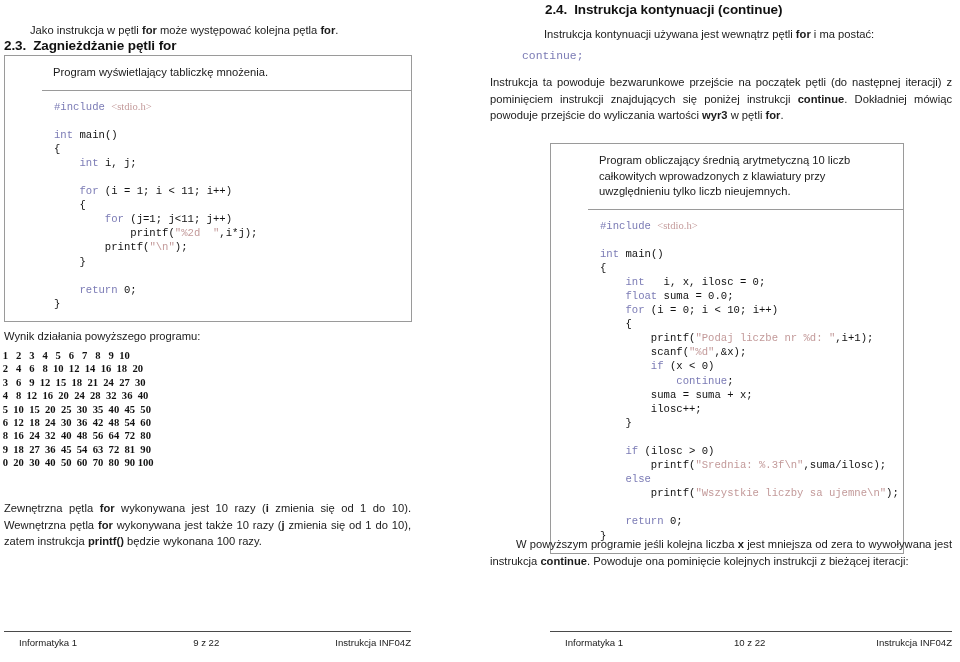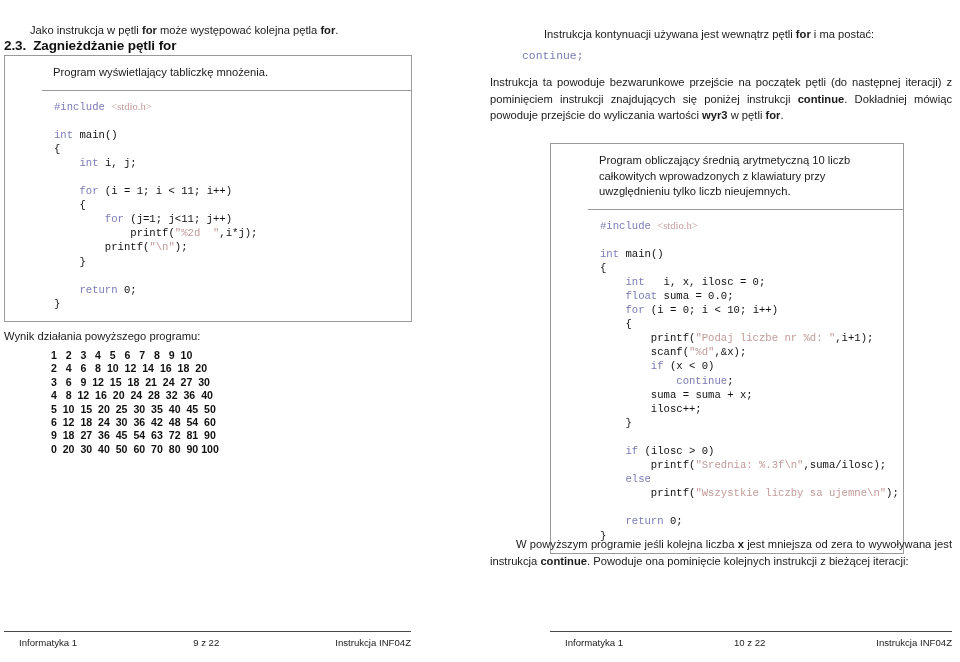--- a/index.html
+++ b/index.html
@@ -77,27 +77,26 @@
 
   
   .inline-code {
     font-family: "Liberation Mono", "DejaVu Sans Mono", monospace;
     font-size: 11.4px;
     color: #7b7bb5;
   }
 
   
   .mono-out {
-    font-family: Liberation Sans, sans-serif;
+    font-family: Liberation Serif, serif;
     font-size: 10.6px;
     line-height: 13.4px;
     font-weight: bold;
     color: #111;
     white-space: pre;
-    padding-left: 48px;
   }
 
   
   .footer {
     position: absolute;
     left: 0; right: 0;
     bottom: 14px;
     border-top: 1px solid #4a4a4a;
     padding-top: 5px;
     font-size: 9.6px;
@@ -148,36 +147,41 @@
 
     <div class="abs para" style="left:4px; top:328px; width:407px;">Wynik działania powyższego programu:</div>
 
     <div class="abs" style="left:0px; top:349px;">
       <div class="mono-out"> 1   2   3   4   5   6   7   8   9  10</div>
       <div class="mono-out"> 2   4   6   8  10  12  14  16  18  20</div>
       <div class="mono-out"> 3   6   9  12  15  18  21  24  27  30</div>
       <div class="mono-out"> 4   8  12  16  20  24  28  32  36  40</div>
       <div class="mono-out"> 5  10  15  20  25  30  35  40  45  50</div>
       <div class="mono-out"> 6  12  18  24  30  36  42  48  54  60</div>
+      <div class="mono-out"> 8  16  24  32  40  48  56  64  72  80</div>
       <div class="mono-out"> 9  18  27  36  45  54  63  72  81  90</div>
       <div class="mono-out"> 0  20  30  40  50  60  70  80  90 100</div>
     </div>
 
+    <div class="abs para" style="left:4px; top:500px; width:407px;">Zewnętrzna pętla <b>for</b> wykonywana jest 10 razy (<b>i</b> zmienia się od 1 do 10). Wewnętrzna pętla <b>for</b> wykonywana jest także 10 razy (<b>j</b> zmienia się od 1 do 10), zatem instrukcja <b>printf()</b> będzie wykonana 100 razy.</div>
 
     <div class="footer" style="left:4px; right:44px;">
       <span class="f-left">Informatyka 1</span>
       <span class="f-center">9 z 22</span>
       <span class="f-right">Instrukcja INF04Z</span>
     </div>
   </div>
 
   <div class="page page-gap"></div>
 
   <div class="page page-right">
 
+    <div class="abs h2" style="left:55px; top:2px;">
+      <span class="num">2.4.</span><span>Instrukcja kontynuacji (continue)</span>
+    </div>
 
     <div class="abs para indent" style="left:28px; top:26px; width:434px;">Instrukcja kontynuacji używana jest wewnątrz pętli <b>for</b> i ma postać:</div>
 
     <div class="abs inline-code" style="left:32px; top:50px;">continue;</div>
 
     <div class="abs para" style="left:0px; top:74px; width:462px;">Instrukcja ta powoduje bezwarunkowe przejście na początek pętli (do następnej iteracji) z pominięciem instrukcji znajdujących się poniżej instrukcji <b>continue</b>. Dokładniej mówiąc powoduje przejście do wyliczania wartości <b>wyr3</b> w pętli <b>for</b>.</div>
 
     <div class="abs box" style="left:60px; top:143px; width:354px;">
       <div class="box-caption">Program obliczający średnią arytmetyczną 10 liczb całkowitych wprowadzonych z klawiatury przy uwzględnieniu tylko liczb nieujemnych.</div>
       <div class="box-code">

